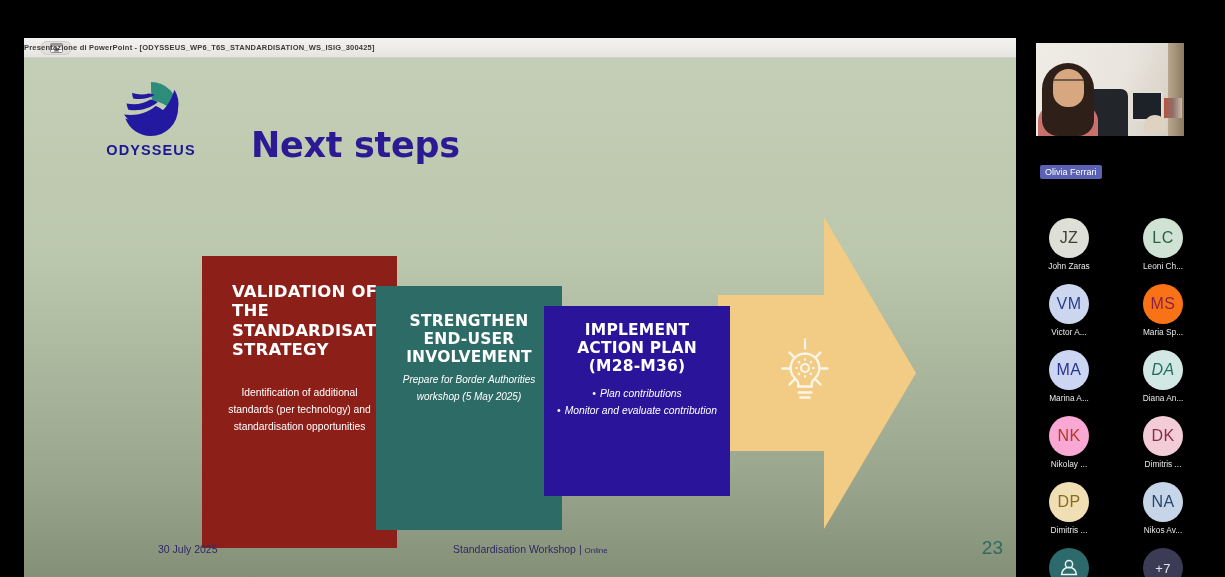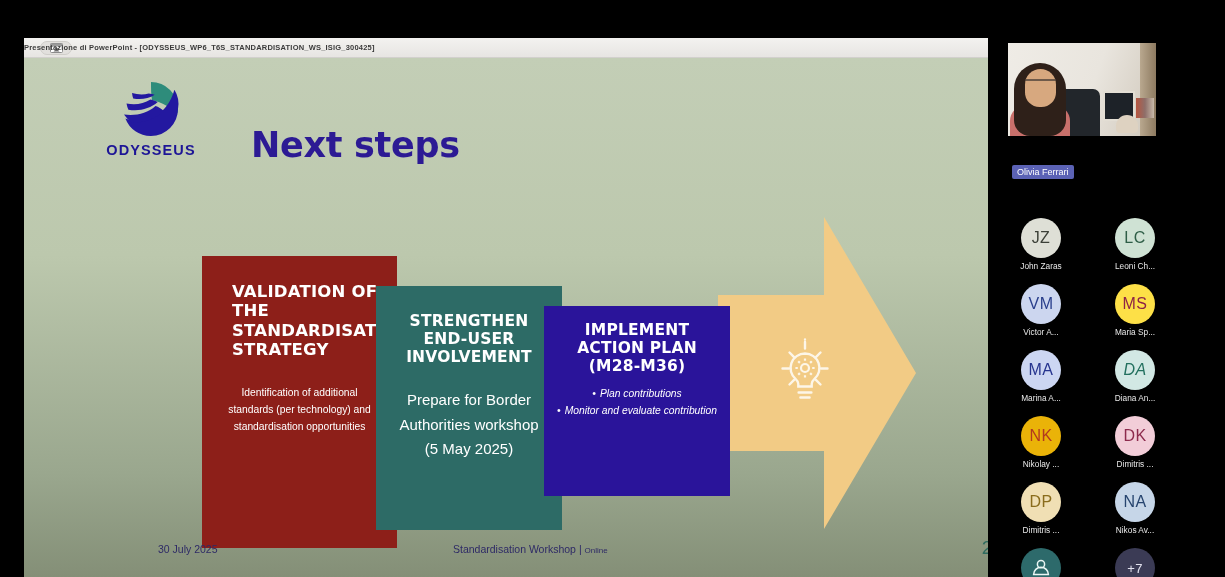--- a/index.html
+++ b/index.html
@@ -81,21 +81,21 @@
     background:#8d1f19; padding:26px 12px 0;
   }
   #stage-1 .head{ font-size:16.5px; text-align:left; padding-left:18px; }
   #stage-1 .body{ margin-top:26px; font-size:10.3px; padding:0 8px; }
 
   #stage-2{
     left:352px; top:228px; width:186px; height:244px;
     background:#2d6b66; padding:26px 14px 0; z-index:2;
   }
   #stage-2 .head{ font-size:15.5px; }
-  #stage-2 .body{ margin-top:22px; font-size:15px; padding:0 6px; }
+  #stage-2 .body{ margin-top:6px; font-size:10px; padding:0 6px;font-style:italic; }
 
   #stage-3{
     left:520px; top:248px; width:186px; height:190px;
     background:#2a149a; padding:15px 8px 0; z-index:3;
   }
   #stage-3 .head{ font-size:15.5px; }
   #stage-3 ul{ margin-top:11px; font-size:10.3px; padding:0 4px; }
 
   
   #slide-footer{ position:absolute; left:0; right:0; bottom:0; height:42px; }
@@ -106,21 +106,21 @@
     position:absolute; left:429px; top:8px; font-size:10.5px; color:#2e2a66;
   }
   #footer-center .sub{ font-size:8px; }
   #slide-number{
     position:absolute; right:17px; top:2px;
     font-size:19px; color:#2f6b5f; font-weight:normal;
   }
 
   
   #rail{
-    position:absolute; right:0; top:0; width:237px; height:577px;
+    position:absolute; right:0; top:0; width:209px; height:577px;
     background:#000;
   }
   #self-video{
     position:absolute; left:20px; top:43px; width:148px; height:93px;
     overflow:hidden; background:#2b2622;
   }
   #self-video .wall{
     position:absolute; inset:0;
     background:linear-gradient(110deg,#efece6 0%, #e9e5de 55%, #cfc7ba 100%);
   }
@@ -290,33 +290,33 @@
       </div>
       <div class="pcell">
         <div class="pavatar" style="background: rgb(207, 226, 212); color: rgb(47, 94, 71);">LC</div>
         <div class="pname">Leoni Ch...</div>
       </div>
       <div class="pcell">
         <div class="pavatar" style="background: rgb(204, 214, 239); color: rgb(42, 63, 140);">VM</div>
         <div class="pname">Victor A...</div>
       </div>
       <div class="pcell">
-        <div class="pavatar" style="background: #fde047; color: rgb(142, 35, 70);">MS</div>
+        <div class="pavatar" style="background: #f97316; color: rgb(142, 35, 70);">MS</div>
         <div class="pname">Maria Sp...</div>
       </div>
       <div class="pcell">
         <div class="pavatar" style="background: rgb(204, 214, 242); color: rgb(39, 53, 143);">MA</div>
         <div class="pname">Marina A...</div>
       </div>
       <div class="pcell">
         <div class="pavatar" style="background: rgb(210, 232, 228); color: rgb(35, 112, 95); font-style: italic;">DA</div>
         <div class="pname">Diana An...</div>
       </div>
       <div class="pcell">
-        <div class="pavatar" style="background: #eab308; color: rgb(179, 57, 31);">NK</div>
+        <div class="pavatar" style="background: #f9a8d4; color: rgb(179, 57, 31);">NK</div>
         <div class="pname">Nikolay ...</div>
       </div>
       <div class="pcell">
         <div class="pavatar" style="background: rgb(242, 205, 216); color: rgb(141, 43, 77);">DK</div>
         <div class="pname">Dimitris ...</div>
       </div>
       <div class="pcell">
         <div class="pavatar" style="background: rgb(240, 223, 180); color: rgb(138, 108, 28);">DP</div>
         <div class="pname">Dimitris ...</div>
       </div>

